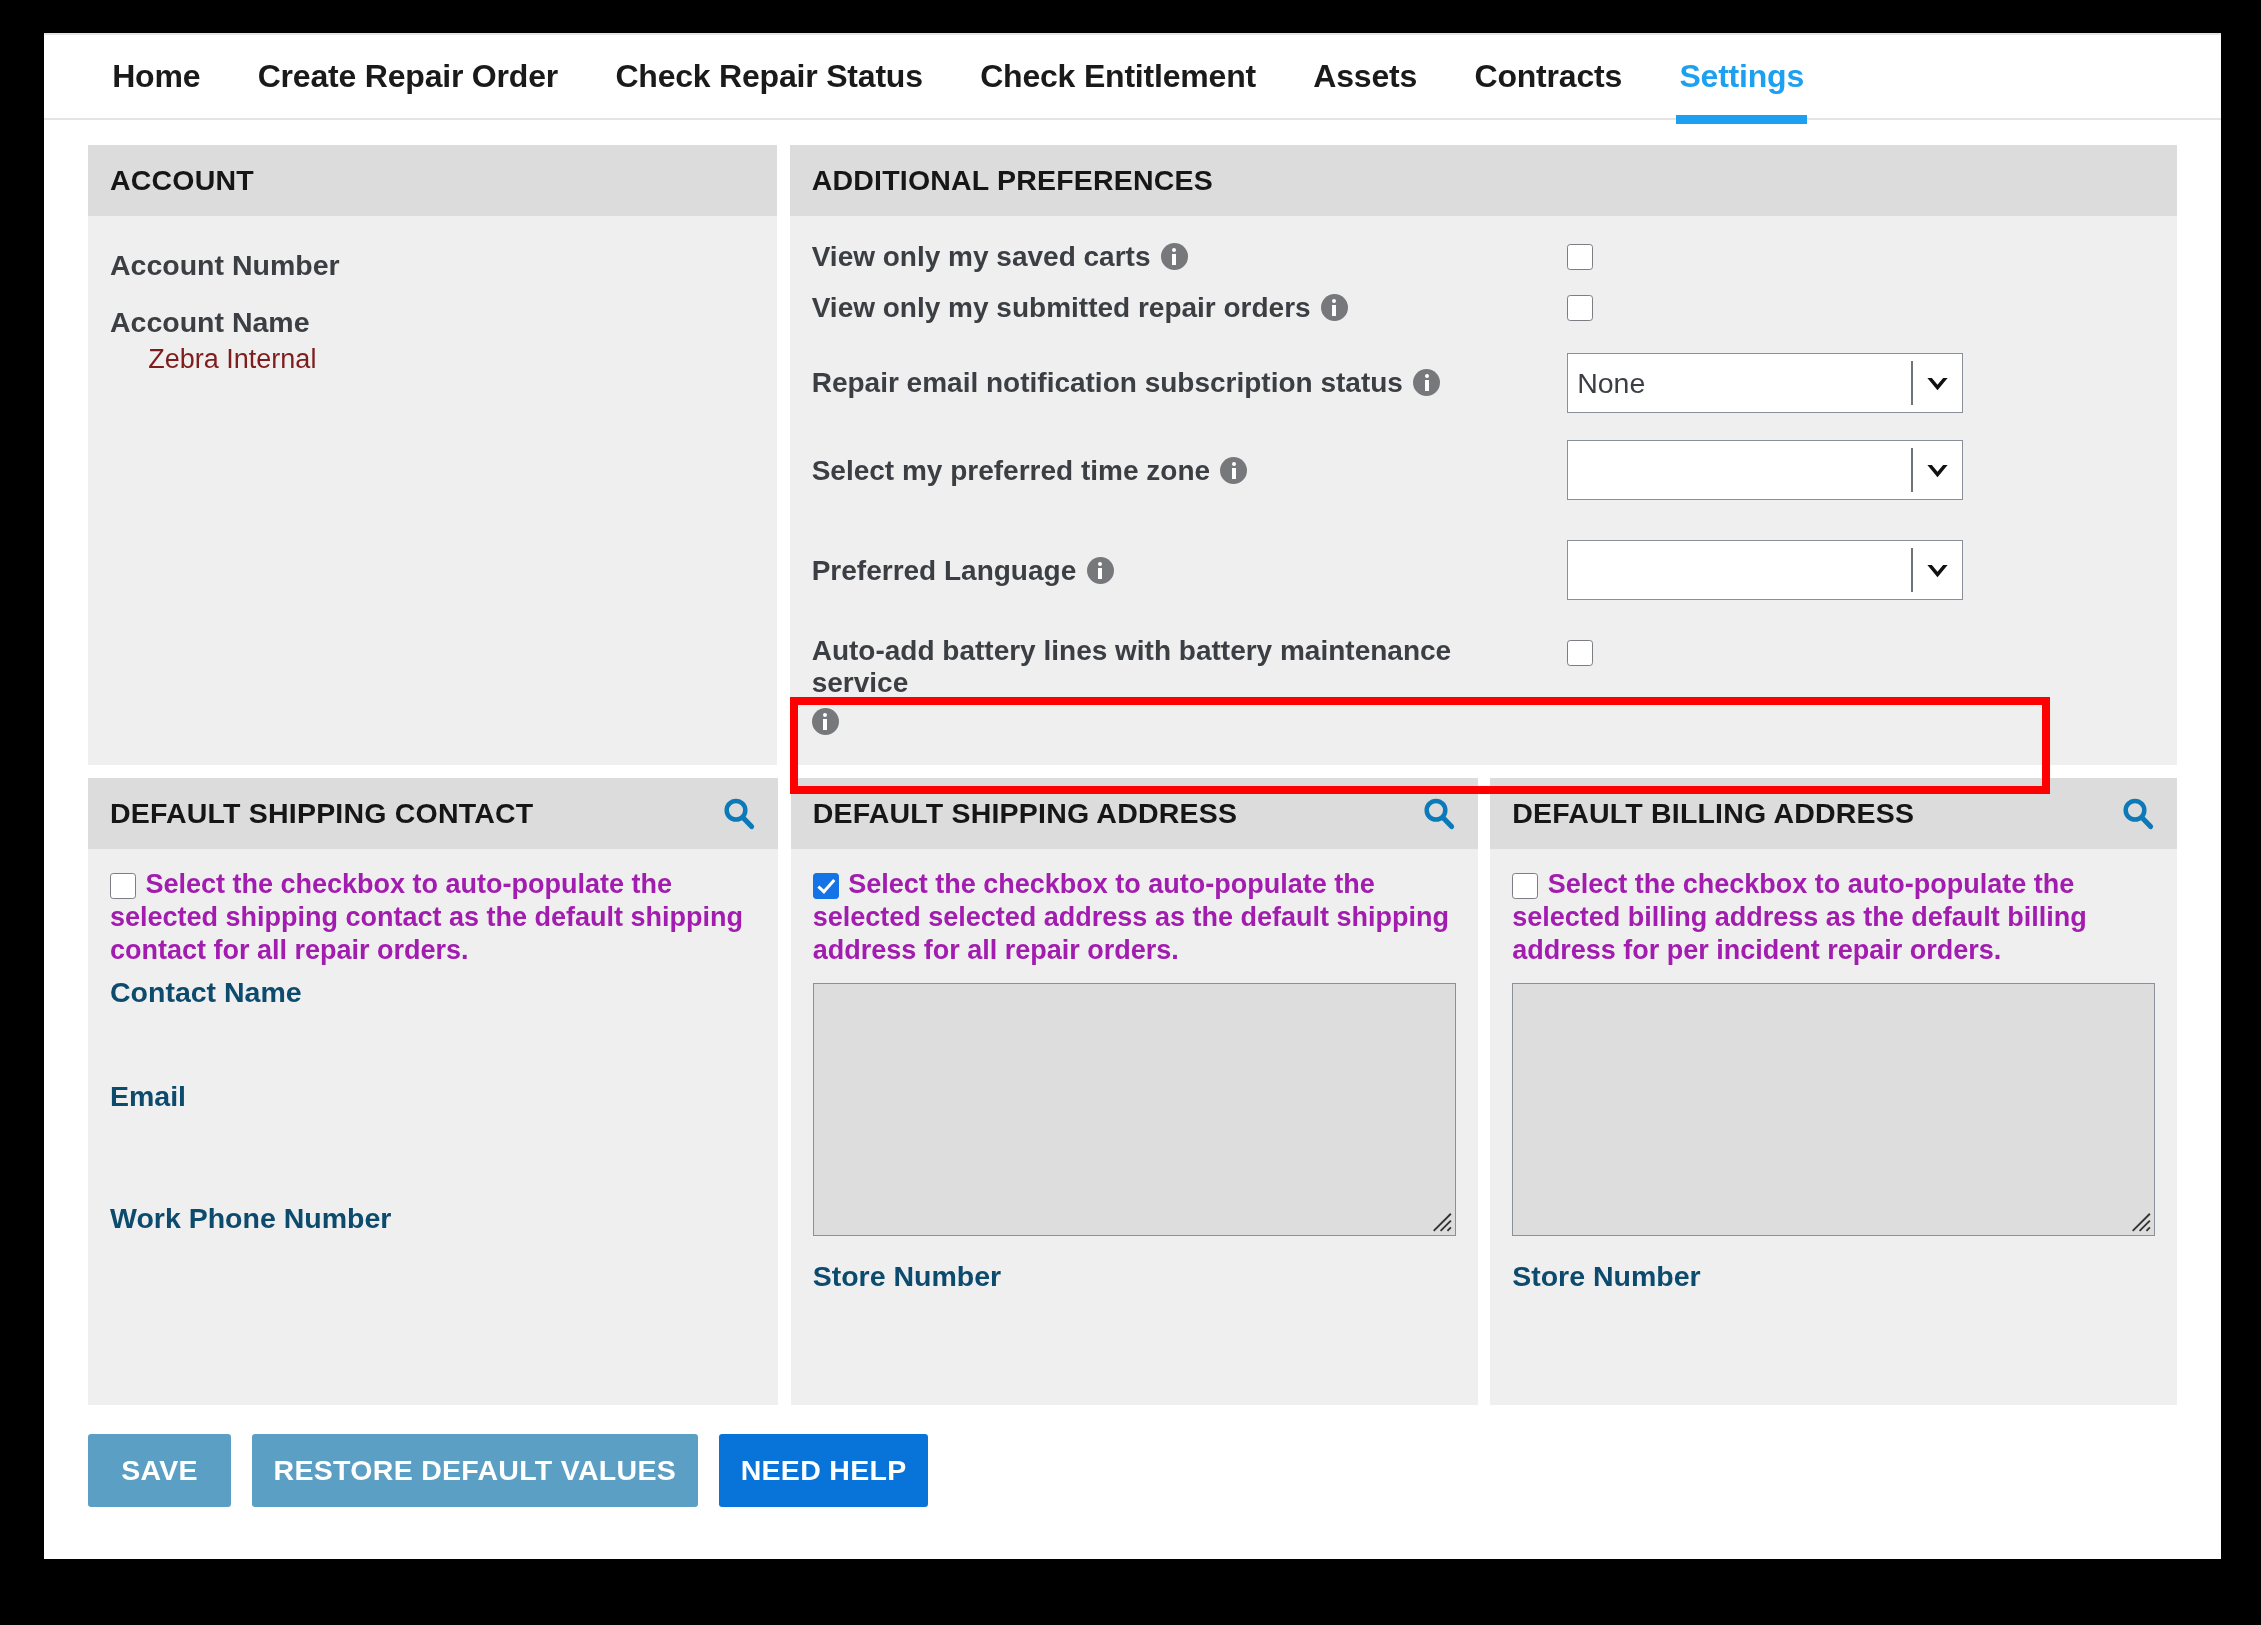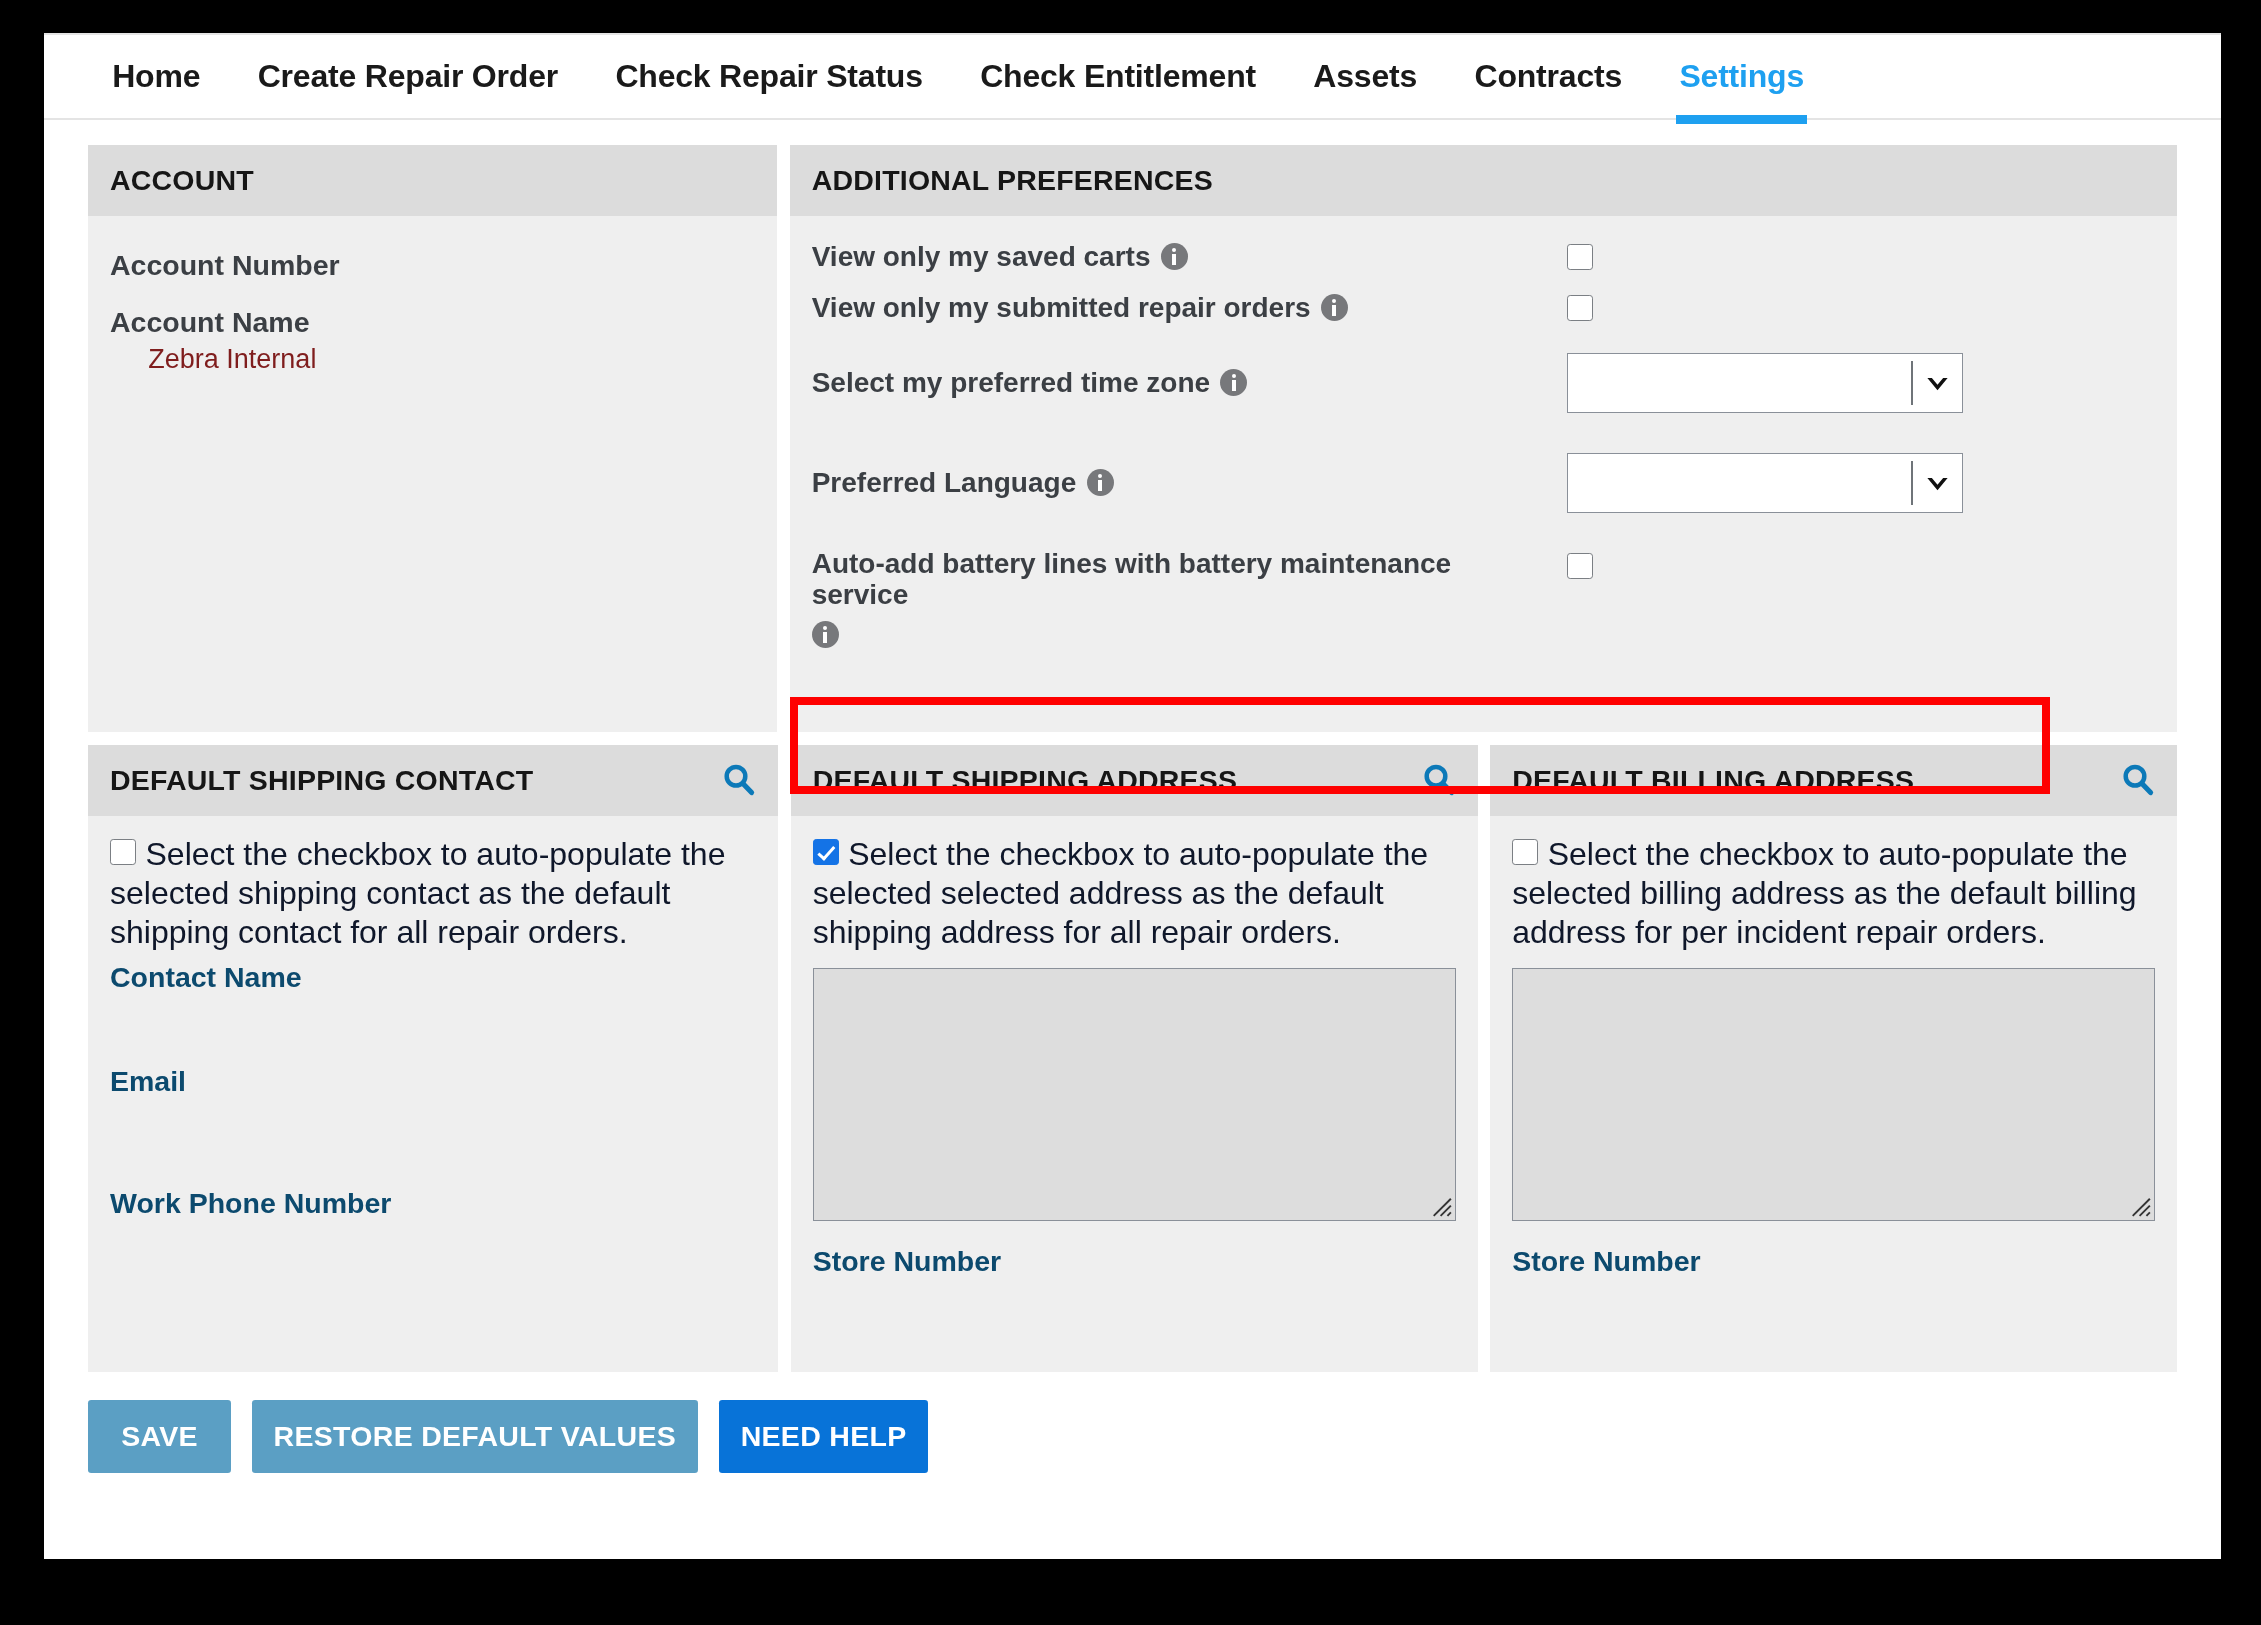--- a/index.html
+++ b/index.html
@@ -245,23 +245,23 @@
   .search-icon {
     position: absolute;
     right: 20.6px;
     top: 50%;
     transform: translateY(-50%);
     width: 36px;
     height: 36px;
     cursor: pointer;
   }
   .cb-note {
-    font-size: 32px;
-    font-weight: normal;
-    color: #0f172a;
+    font-size: 27px;
+    font-weight: bold;
+    color: #a21caf;
     line-height: 1.22;
     text-indent: 0;
   }
   .cb-note .cbx {
     float: left;
     margin: 4.8px 9.5px 0 0;
   }
   .field-label {
     font-size: 28.5px;
     font-weight: bold;
@@ -364,20 +364,35 @@
           <div class="pref-row spaced">
             <div class="pref-label">
               <span>View only my submitted repair orders</span>
               <span class="info-icon"></span>
             </div>
             <div class="pref-ctrl">
               <span class="cbx"></span>
             </div>
           </div>
 
+          <div class="pref-row" style="min-height:70px;margin-bottom:17.4px;">
+            <div class="pref-label">
+              <span>Repair email notification subscription status</span>
+              <span class="info-icon"></span>
+            </div>
+            <div class="pref-ctrl">
+              <div class="sel">
+                <span class="sel-value">None</span>
+                <span class="sel-sep"></span>
+                <svg class="chev" viewBox="0 0 24 24">
+                    <path d="M3 7 L12 18 L21 7 L17 7 L12 13 L7 7 Z" fill="#111111"></path>
+                  </svg>
+              </div>
+            </div>
+          </div>
 
           <div class="pref-row" style="min-height:70px;margin-bottom:30px;">
             <div class="pref-label">
               <span>Select my preferred time zone</span>
               <span class="info-icon"></span>
             </div>
             <div class="pref-ctrl">
               <div class="sel">
                 <span class="sel-value"></span>
                 <span class="sel-sep"></span>

